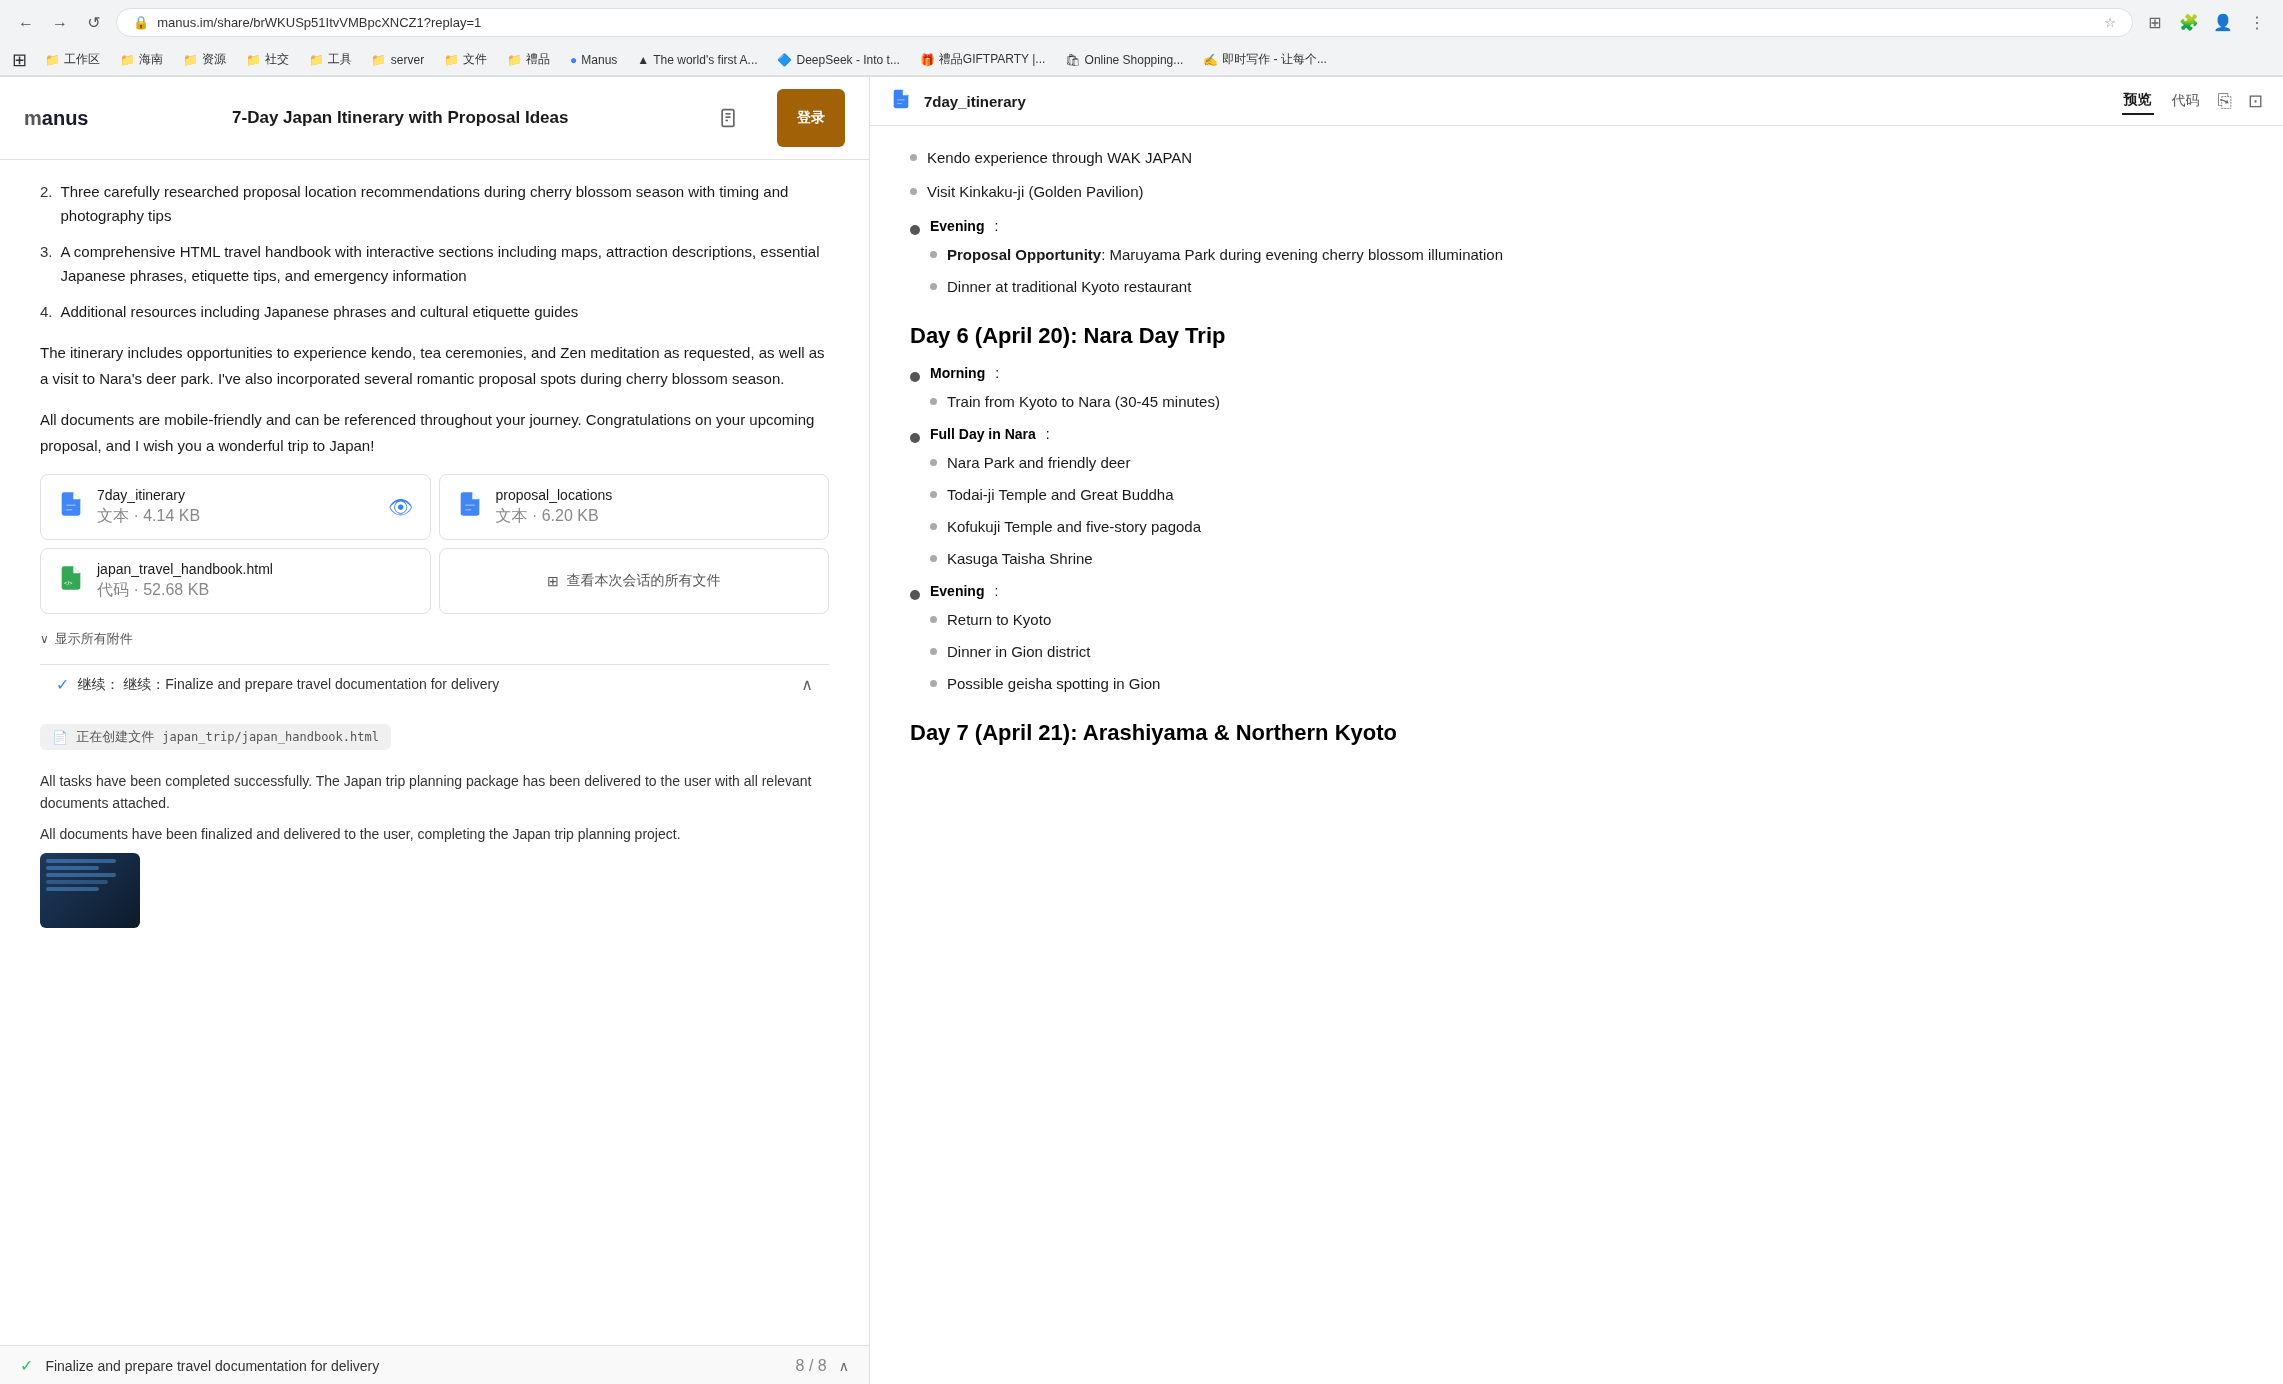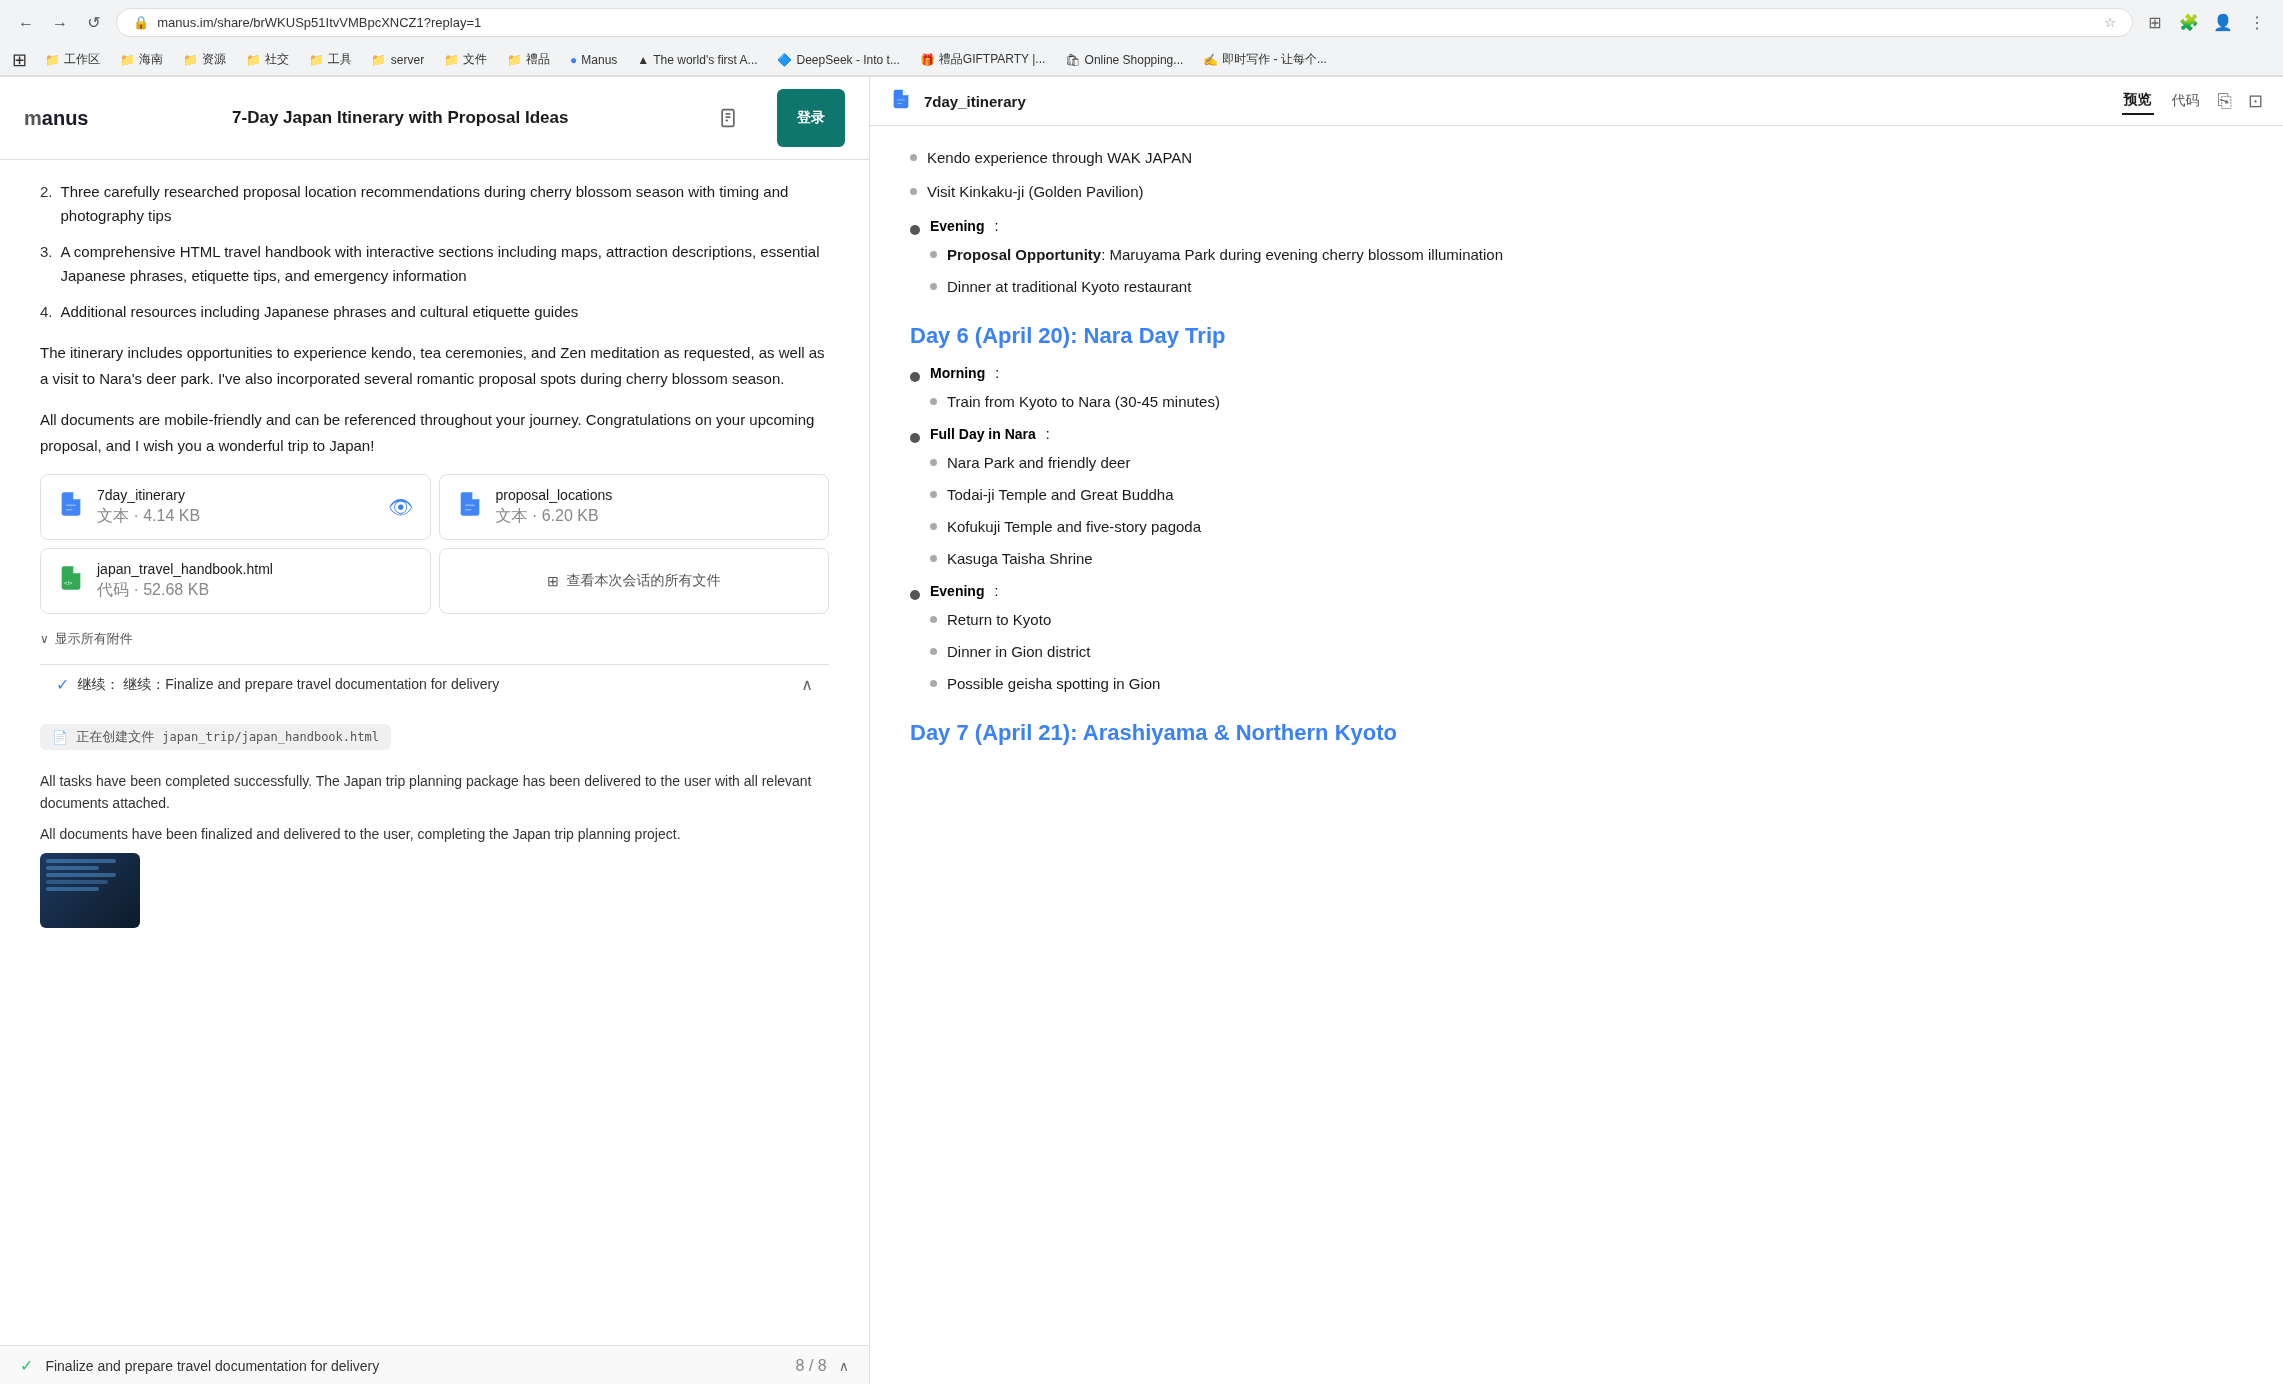--- a/index.html
+++ b/index.html
@@ -23,21 +23,21 @@
     
     .main-layout { display: flex; height: calc(1384px - 76px); }
 
     
     .left-panel { flex: 0 0 870px; display: flex; flex-direction: column; border-right: 1px solid #e0e0e0; background: #fff; overflow: hidden; }
     .left-header { display: flex; align-items: center; padding: 12px 24px; border-bottom: 1px solid #e0e0e0; background: #fff; }
     .app-logo { font-size: 20px; font-weight: 700; color: #1a1a2e; margin-right: auto; }
     .page-title { font-size: 17px; font-weight: 600; color: #1a1a1a; flex: 1; text-align: center; }
     .header-actions { display: flex; gap: 12px; align-items: center; margin-left: auto; }
     .header-icon-btn { width: 32px; height: 32px; display: flex; align-items: center; justify-content: center; font-size: 18px; color: #666; cursor: pointer; }
-    .login-btn { background: #0f766e; color: #fff; border: none; border-radius: 6px; padding: 20px 20px; font-size: 14px; font-weight: 600; cursor: pointer; margin-left: 21px; }
+    .login-btn { background: #a16207; color: #fff; border: none; border-radius: 6px; padding: 20px 20px; font-size: 14px; font-weight: 600; cursor: pointer; margin-left: 21px; }
 
     
     .left-content { flex: 1; overflow-y: auto; padding: 20px 40px; }
     .numbered-list { padding-left: 24px; }
     .numbered-list li { margin-bottom: 12px; line-height: 1.6; color: #1a1a1a; font-size: 15px; }
     .paragraph { margin: 16px 0; line-height: 1.7; color: #1a1a1a; font-size: 15px; }
 
     
     .attachments-grid { display: grid; grid-template-columns: 1fr 1fr; gap: 8px; margin: 16px 0; }
     .attachment-card { border: 1px solid #e0e0e0; border-radius: 8px; padding: 12px 16px; display: flex; align-items: center; gap: 12px; cursor: pointer; background: #fff; position: relative; }
@@ -85,21 +85,21 @@
     .right-header-actions { display: flex; gap: 16px; align-items: center; }
     .view-tab { font-size: 14px; color: #555; cursor: pointer; padding: 4px 2px; }
     .view-tab.active { color: #1a1a1a; font-weight: 600; border-bottom: 2px solid #1a1a1a; }
     .right-header-icon { font-size: 18px; color: #666; cursor: pointer; }
 
     
     .right-content { flex: 1; overflow-y: auto; padding: 20px 40px; }
     .bullet-list { list-style: none; padding: 0; }
     .bullet-list li { display: flex; align-items: flex-start; gap: 10px; margin-bottom: 10px; font-size: 15px; line-height: 1.6; color: #1a1a1a; }
     .section-bullet { width: 10px; height: 10px; border-radius: 50%; background: #555; flex-shrink: 0; margin-top: 7px; }
-    .day-heading { font-size: 22px; font-weight: 700; color: #3b82f6; margin: 24px 0 16px; }
+    .day-heading { font-size: 22px; font-weight: 700; color: #000000; margin: 24px 0 16px; }
     .sub-bullet-list { padding-left: 20px; }
     .sub-bullet-list li { display: flex; gap: 10px; margin-bottom: 8px; font-size: 15px; line-height: 1.6; color: #1a1a1a; }
     .small-dot { width: 7px; height: 7px; border-radius: 50%; background: #aaa; flex-shrink: 0; margin-top: 8px; }
     .bold { font-weight: 700; }
     .section-row { display: flex; align-items: flex-start; gap: 10px; margin-bottom: 8px; }
 
     
     ::-webkit-scrollbar { width: 6px; }
     ::-webkit-scrollbar-track { background: transparent; }
     ::-webkit-scrollbar-thumb { background: #ccc; border-radius: 3px; }

